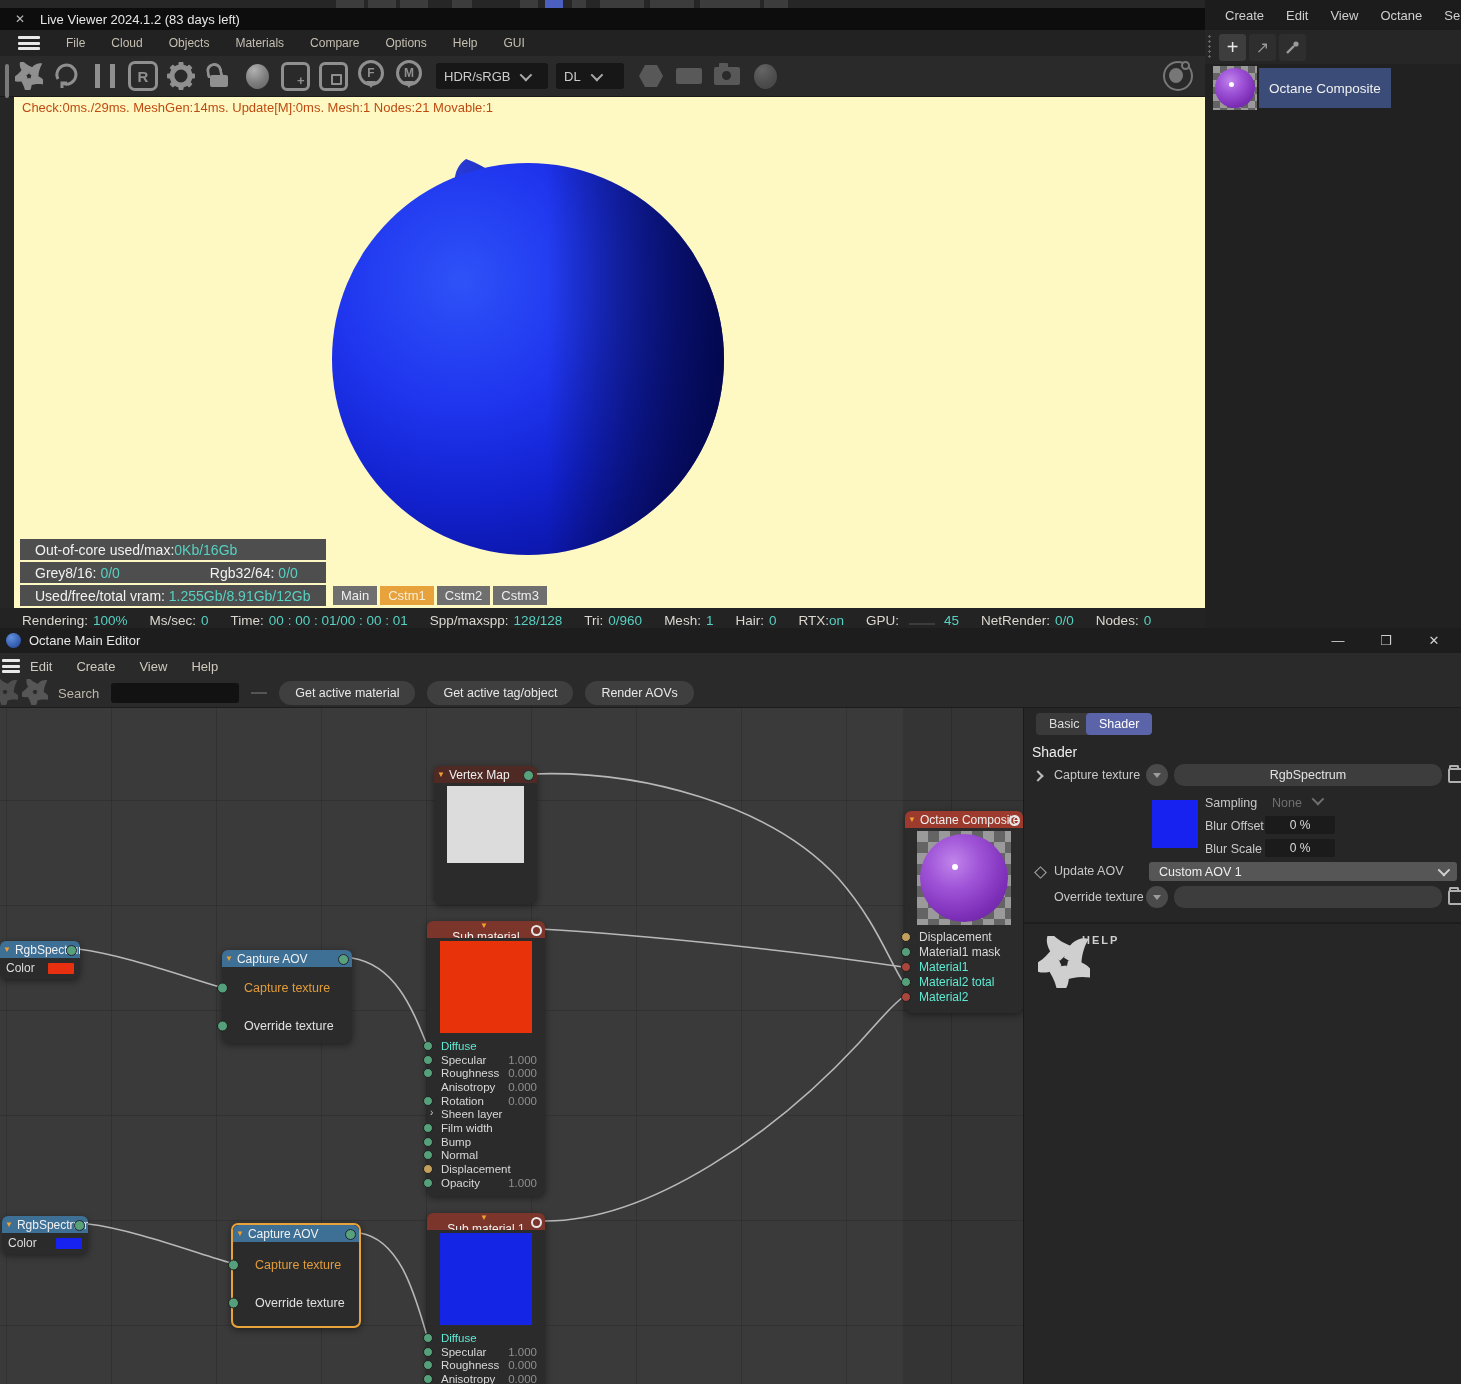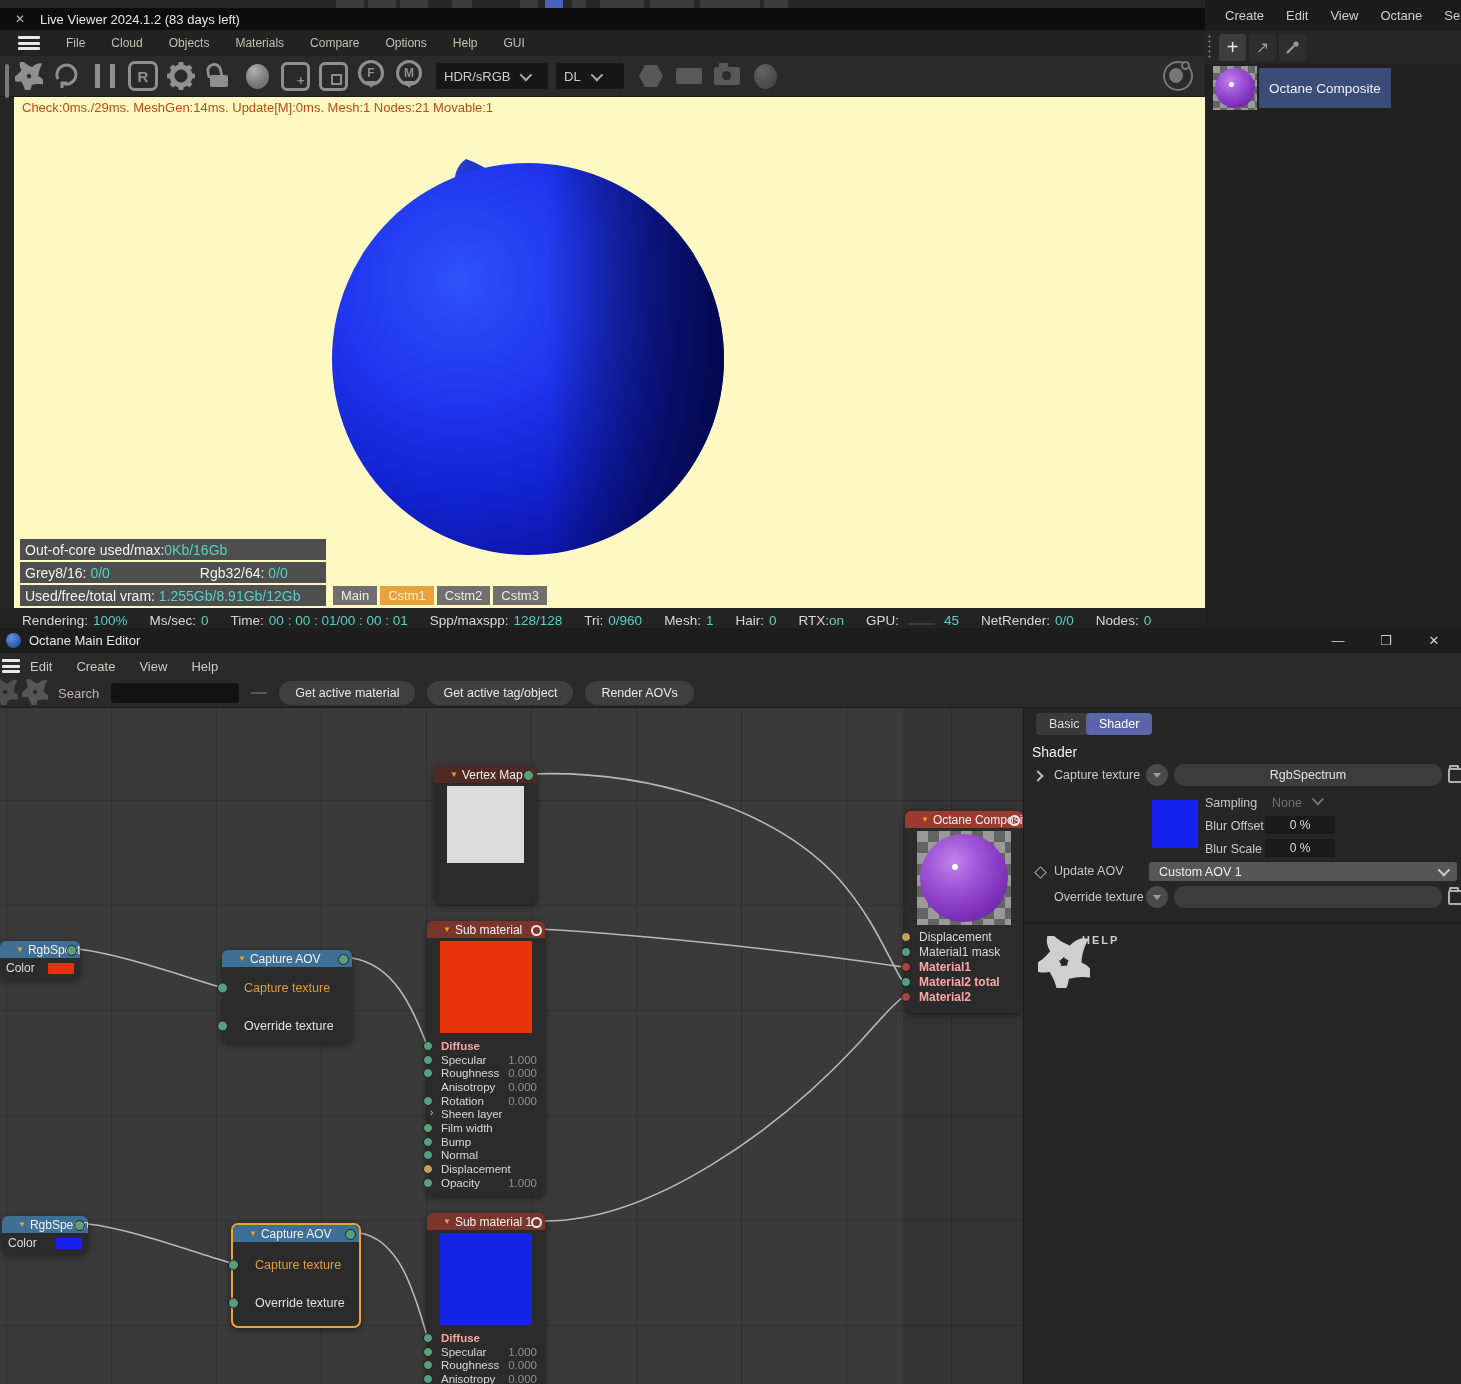--- a/index.html
+++ b/index.html
@@ -44,21 +44,21 @@
   .rect-ic{width:26px;height:16px;background:#7f7f7f;border-radius:2px;}
   .cam{position:relative;width:26px;height:18px;background:#7f7f7f;border-radius:2px;}
   .cam:before{content:"";position:absolute;top:-4px;left:5px;width:9px;height:5px;background:#7f7f7f;border-radius:1px;}
   .cam:after{content:"";position:absolute;top:4px;left:8px;width:9px;height:9px;background:#2a2a2a;border-radius:50%;}
   .orbit{position:relative;width:26px;height:26px;border:2px solid #777;border-radius:50%;}
   .orbit:before{content:"";position:absolute;left:4px;top:5px;width:14px;height:15px;background:#777;border-radius:50%;}
   .orbit:after{content:"";position:absolute;right:1px;top:-2px;width:5px;height:5px;border:2px solid #777;border-radius:50%;background:#2a2a2a;}
   .viewport{position:absolute;left:14px;top:89px;width:1191px;height:566px;background:#fef9c3;overflow:hidden;}
   .lv-stats{position:absolute;left:8px;top:3px;font-size:13px;color:#bf4a10;}
   .vram{position:absolute;left:6px;width:306px;height:21px;background:#4e4e4e;display:flex;align-items:center;
-        font-size:14px;color:#f2f2f2;padding:0 5px;box-sizing:border-box;}
+        font-size:14px;color:#f2f2f2;padding:0 15px;box-sizing:border-box;}
   .teal{color:#56d1c2;}
   .vtabs{position:absolute;left:333px;top:578px;display:flex;gap:3px;font-size:13px;}
   .vtab{background:#6f6f6f;color:#eee;padding:2px 8px;}
   .vtab.active{background:#e8a23c;color:#f8eed8;}
   .lv-status{position:absolute;left:0;top:600px;width:100%;height:25px;background:#232323;display:flex;
              align-items:center;font-size:13.5px;color:#dcd8d0;padding-left:22px;box-sizing:border-box;}
   .st{margin-right:22px;white-space:nowrap;}
   .st b{font-weight:normal;color:#56d1c2;margin-left:5px;}
   .st.tight b{margin-left:0;}
   .gpu-dash{display:inline-block;width:26px;border-bottom:2px solid #3c3c3c;margin:0 4px 0 10px;}
@@ -99,40 +99,40 @@
   .dash{width:16px;height:2px;background:#555;margin:0 12px;}
   .pill{background:#3f3f3f;border-radius:13px;color:#e8e8e8;font-size:12.5px;padding:5px 16px;margin-right:12px;white-space:nowrap;}
   .graph{position:absolute;left:0;top:80px;width:1023px;height:676px;background:#3a3a3a;overflow:hidden;
      background-image:linear-gradient(rgba(0,0,0,.13) 1px,transparent 1px),linear-gradient(90deg,rgba(0,0,0,.13) 1px,transparent 1px);
      background-size:105px 105px;background-position:6px 92px;}
   .gcol{position:absolute;left:903px;top:0;width:120px;height:676px;background:rgba(0,0,0,.10);}
   .wires{position:absolute;left:0;top:0;pointer-events:none;}
   
   .node{position:absolute;background:#2b2b2b;border-radius:7px;box-shadow:0 2px 7px rgba(0,0,0,.45);}
   .nhead{position:relative;height:17px;border-radius:6px 6px 0 0;display:flex;align-items:center;
-         color:#f0f0f0;font-size:12px;padding:0 16px;white-space:nowrap;overflow:hidden;}
+         color:#f0f0f0;font-size:12px;padding:0 3px;white-space:nowrap;overflow:hidden;}
   .hdr-blue{background:#3e7096;}
   .hdr-maroon-dark{background:#4f2a24;}
-  .hdr-maroon{background:#7c352b;}
+  .hdr-maroon{background:#7c352b;flex-direction:column;}
   .hdr-red{background:#9c3a2e;}
   .tri{margin-right:4px;font-size:8px;color:#f0a030;}
   .tri:before{content:"▼";}
   .port{position:absolute;width:9px;height:9px;border-radius:50%;}
   .port.out{right:3px;top:4px;}
   .port.green{background:#58a27b;border:1px solid #223;}
   .port.open{border:2px solid #e8e8e8;background:transparent;width:7px;height:7px;}
   .npreview{position:absolute;}
   .prow{position:relative;height:13.7px;display:flex;align-items:center;padding:0 8px 0 14px;
         font-size:11.5px;color:#d8d8d8;}
   .prow .dot{position:absolute;left:-4px;top:50%;transform:translateY(-50%);width:8px;height:8px;
         border-radius:50%;background:#55a07a;border:1px solid #1e1e1e;}
   .prow .dot.t{background:#c2a05c;}
   .prow .dot.r{background:#a8453c;}
   .prow .arr{position:absolute;left:3px;color:#ccc;font-size:10px;top:0;}
-  .pname.hl{color:#fca5a5;font-weight:bold;}
+  .pname.hl{color:#5eead4;}
   .pval{margin-left:auto;color:#8f8f8f;}
   .crow{position:relative;height:38px;display:flex;align-items:center;padding-left:22px;font-size:12.5px;color:#e0e0e0;}
   .crow .dot{position:absolute;left:-5px;top:50%;transform:translateY(-50%);width:9px;height:9px;
         border-radius:50%;background:#55a07a;border:1px solid #1e1e1e;}
   .crow.hl{color:#e09c3a;}
   .colrow{display:flex;align-items:center;height:20px;font-size:12px;color:#ddd;padding:0 6px;}
   .swatch{margin-left:auto;width:26px;height:11px;border-radius:1px;}
   .selnode{border:2px solid #e8a33b;}
   
   .props{position:absolute;left:1023px;top:80px;width:438px;height:676px;background:#262626;border-left:1px solid #1a1a1a;box-sizing:border-box;}

